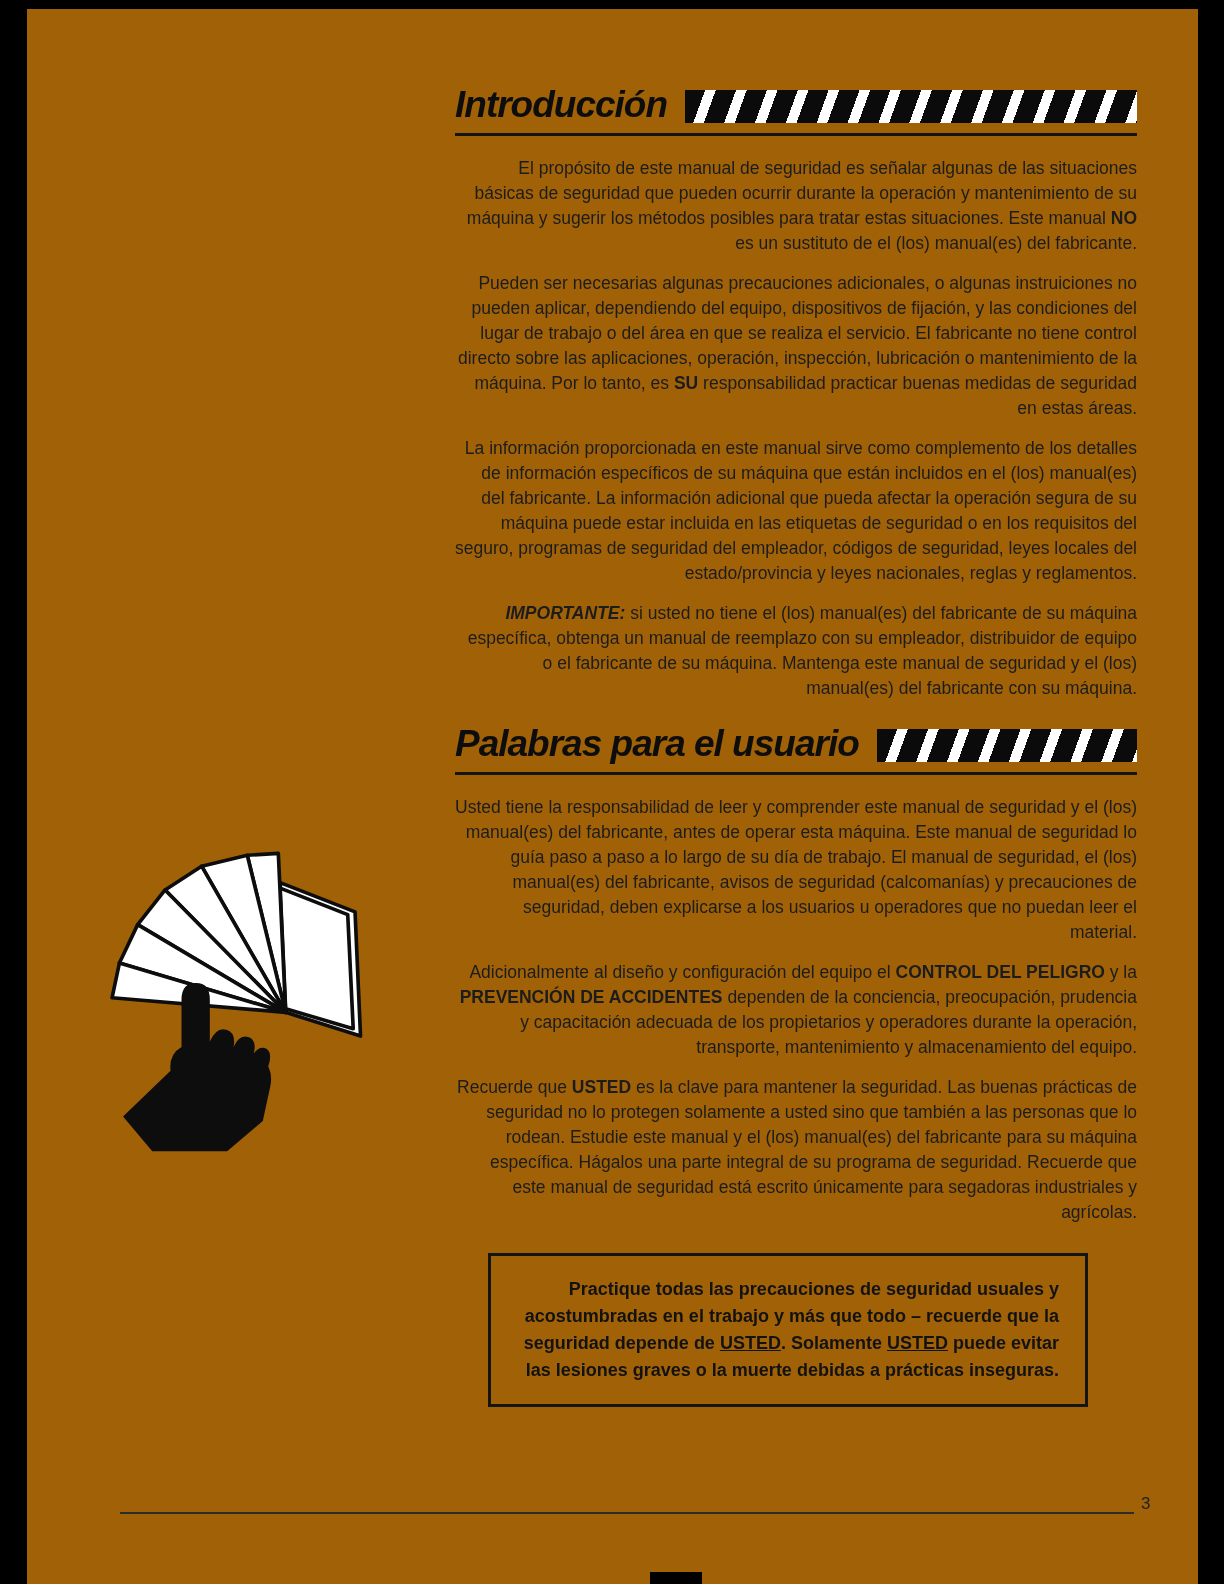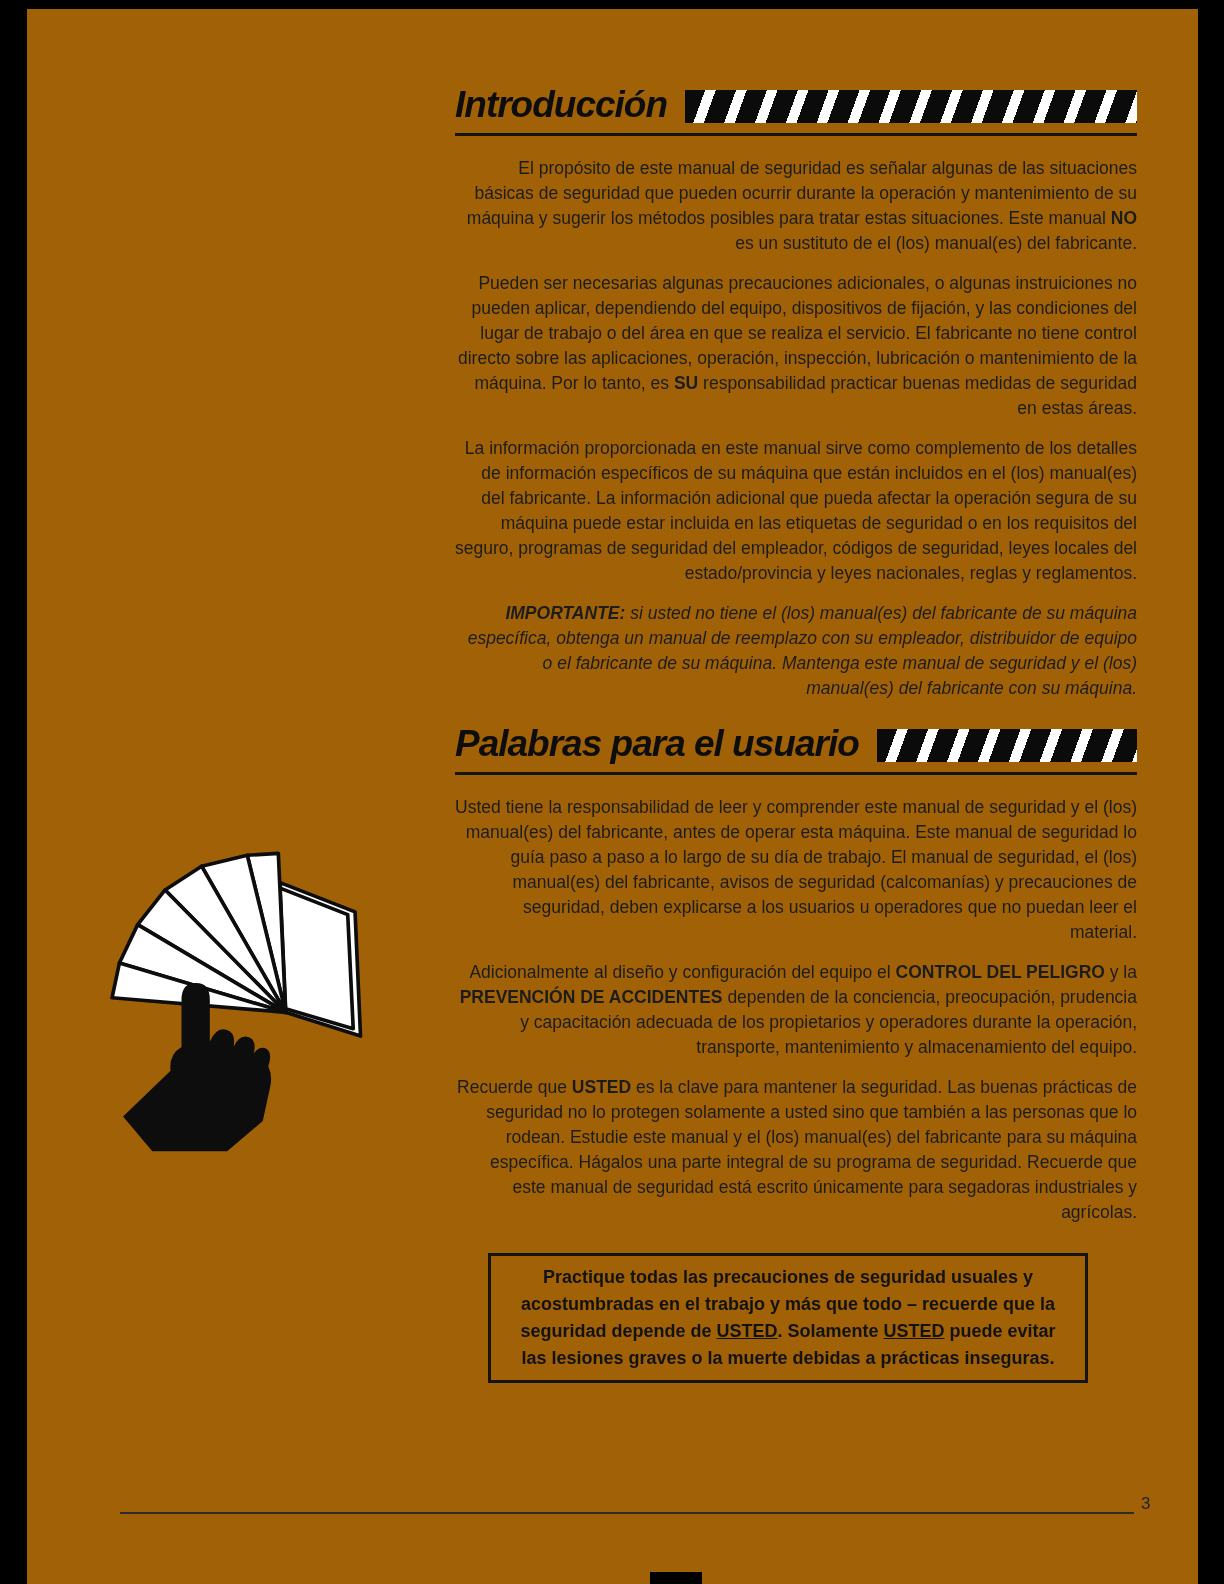--- a/index.html
+++ b/index.html
@@ -35,22 +35,22 @@
   .paragraphs { margin-top:20px; }
   .paragraphs p {
     font-size:17.5px; line-height:25px; margin-bottom:15px; color:#1c1c1c;
     text-align:right;
   }
   section.second { margin-top:22px; }
 
   .warning-box {
     margin:28px 0 0 33px; width:600px;
     border:3px solid #141414;
-    padding:8px 26px;
-    text-align:center;
+    padding:20px 26px;
+    text-align:right;
   }
   .warning-box p {
     font-size:18px; line-height:27px; margin:0; color:#121212;
   }
 
   .illustration {
     position:absolute; left:92px; top:832px;
     width:274px; height:336px;
   }
   .illustration svg { width:100%; height:100%; }
@@ -98,21 +98,21 @@
     <section>
       <div class="heading-row">
         <h1 class="section-title">Introducción</h1>
         <div class="stripes"></div>
       </div>
       <div class="heading-rule"></div>
       <div class="paragraphs">
           <p><span>El propósito de este manual de seguridad es señalar algunas de las situaciones básicas de seguridad que pueden ocurrir durante la operación y mantenimiento de su máquina y sugerir los métodos posibles para tratar estas situaciones. Este manual </span><span style="font-weight: 700;">NO</span><span> es un sustituto de el (los) manual(es) del fabricante.</span></p>
           <p><span>Pueden ser necesarias algunas precauciones adicionales, o algunas instruiciones no pueden aplicar, dependiendo del equipo, dispositivos de fijación, y las condiciones del lugar de trabajo o del área en que se realiza el servicio. El fabricante no tiene control directo sobre las aplicaciones, operación, inspección, lubricación o mantenimiento de la máquina. Por lo tanto, es </span><span style="font-weight: 700;">SU</span><span> responsabilidad practicar buenas medidas de seguridad en estas áreas.</span></p>
           <p><span>La información proporcionada en este manual sirve como complemento de los detalles de información específicos de su máquina que están incluidos en el (los) manual(es) del fabricante. La información adicional que pueda afectar la operación segura de su máquina puede estar incluida en las etiquetas de seguridad o en los requisitos del seguro, programas de seguridad del empleador, códigos de seguridad, leyes locales del estado/provincia y leyes nacionales, reglas y reglamentos.</span></p>
-          <p><span style="font-weight: 700; font-style: italic;">IMPORTANTE:</span><span style="font-style: italic;"> si usted no tiene el (los) manual(es) del fabricante de su máquina específica, obtenga un manual de reemplazo con su empleador, distribuidor de equipo o el fabricante de su máquina. Mantenga este manual de seguridad y el (los) manual(es) del fabricante con su máquina.</span></p>
+          <p><span style="font-weight: 700; font-style: italic;">IMPORTANTE:</span><span style=""> si usted no tiene el (los) manual(es) del fabricante de su máquina específica, obtenga un manual de reemplazo con su empleador, distribuidor de equipo o el fabricante de su máquina. Mantenga este manual de seguridad y el (los) manual(es) del fabricante con su máquina.</span></p>
         </div>
     </section>
 
     <section class="second">
       <div class="heading-row">
         <h1 class="section-title">Palabras para el usuario</h1>
         <div class="stripes"></div>
       </div>
       <div class="heading-rule"></div>
       <div class="paragraphs">

